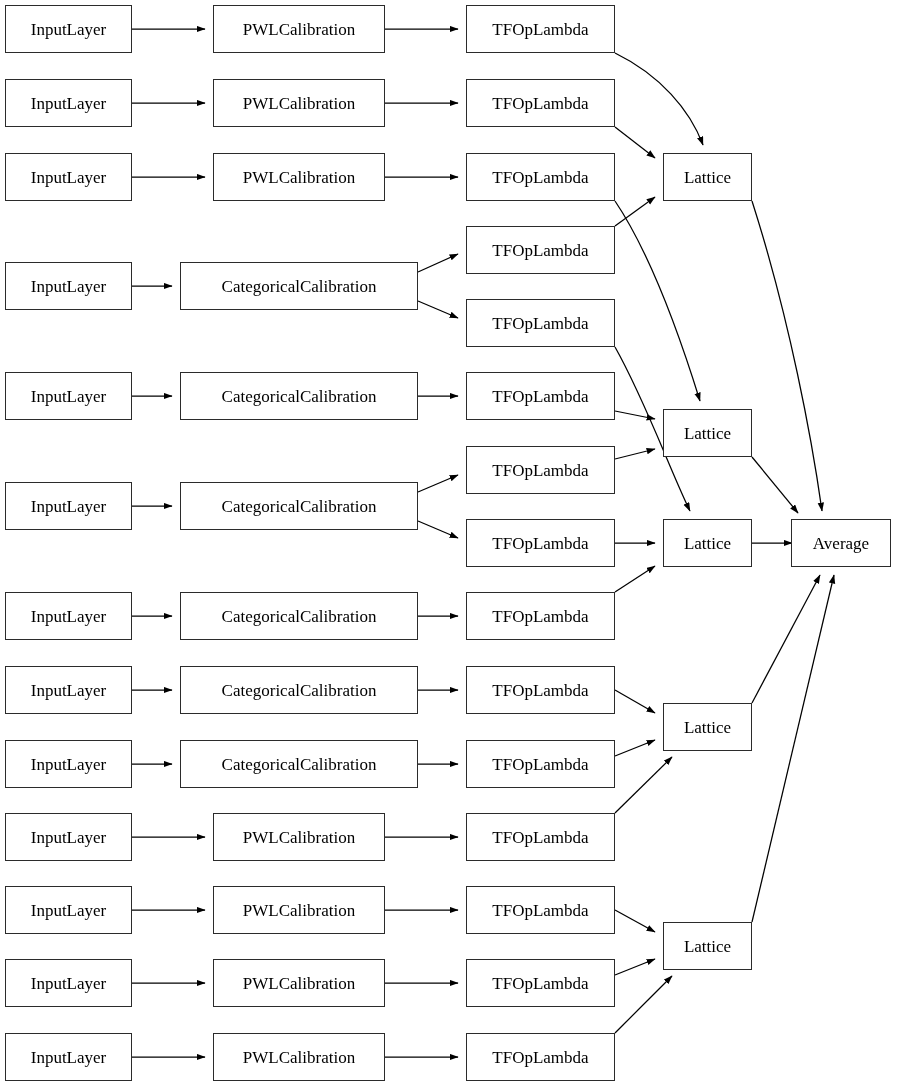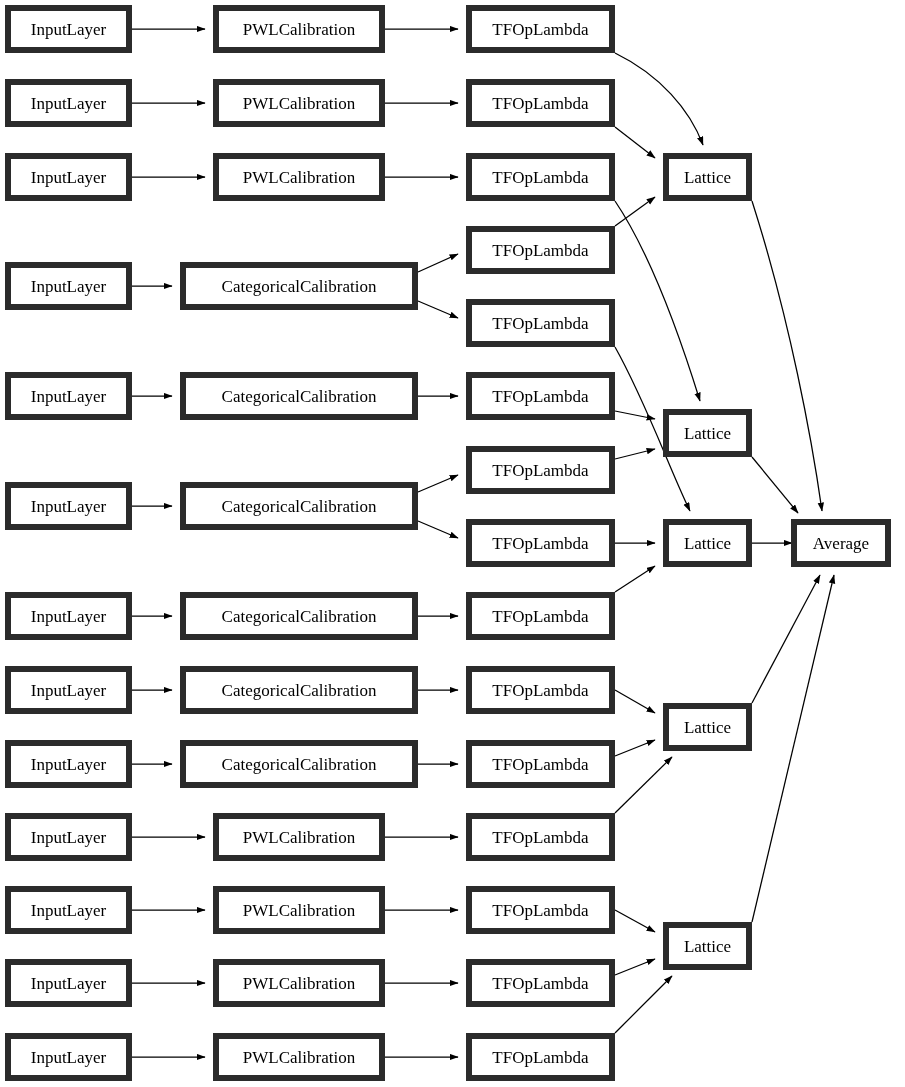--- a/index.html
+++ b/index.html
@@ -1,20 +1,20 @@
 <!DOCTYPE html>
 <html><head>
 <meta charset="utf-8">
 <title>Model Graph</title>
 <style>
   html,body{margin:0;padding:0;background:#ffffff;}
   body{font-family:"Liberation Serif","DejaVu Serif",serif;}
   #graph{position:relative;width:905px;height:1087px;background:#ffffff;overflow:hidden;}
   #edges{position:absolute;left:0;top:0;width:905px;height:1087px;}
-  .node{position:absolute;box-sizing:border-box;border:6px solid #a21caf;background:#ffffff;
+  .node{position:absolute;box-sizing:border-box;border:1px solid #a21caf;background:#ffffff;
         display:flex;align-items:center;justify-content:center;font-size:17px;color:#000000;
         line-height:1;white-space:nowrap;}
   .node span{pointer-events:none;}
 </style>
 </head>
 <body>
 
 <div id="graph">
   <svg id="edges" viewBox="0 0 905 1087" xmlns="http://www.w3.org/2000/svg" aria-hidden="true">
     <defs>

